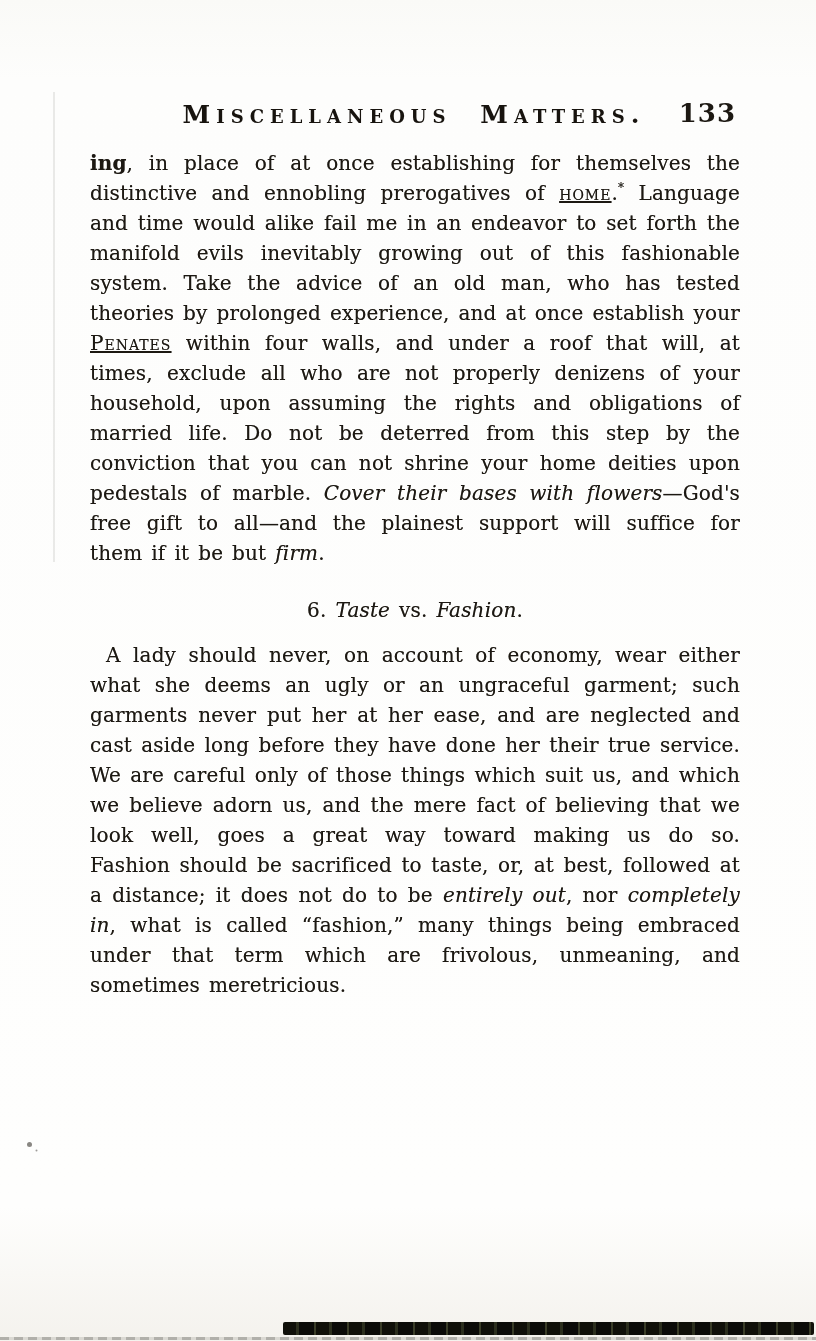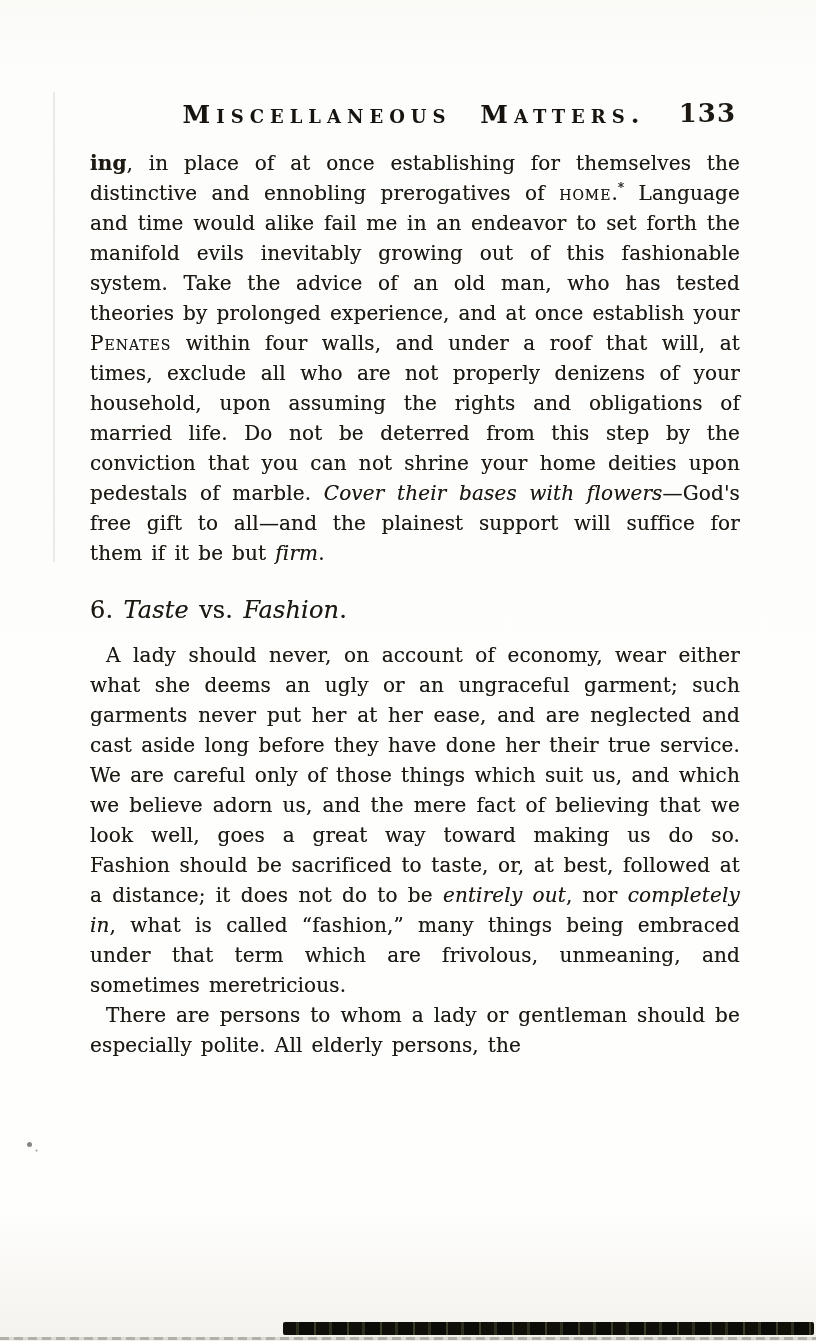--- a/index.html
+++ b/index.html
@@ -41,28 +41,29 @@
     font-size: 20px;
     line-height: 30px;
     text-align: justify;
     word-spacing: 2.5px;
     letter-spacing: 0.15px;
     text-shadow: 0 0 0.4px rgba(20,16,10,0.55);
   }
   .para { margin: 0; }
   .para.indent { text-indent: 16px; }
   .section-heading {
+    text-align: center;
     text-indent: 0;
-    font-size: 24px;
+    font-size: 20px;
     font-weight: normal;
     margin: 27px 0 15px 0;
   }
   .italic { font-style: italic; }
   .bold-italic { font-weight: 700; }
-  .smallcaps { font-variant: small-caps; letter-spacing: 1px; }
+  .smallcaps { font-variant: small-caps; letter-spacing: 1px; text-decoration: underline; }
   .sup { vertical-align: super; font-size: 12px; line-height: 0; }
   
   .edge-shade {
     position: absolute;
     left: 53px; top: 92px;
     width: 2px; height: 470px;
     background: rgba(60,55,45,0.10);
   }
   .margin-dot {
     position: absolute;
@@ -101,21 +102,20 @@
 
   <main class="text-block">
 
     <p class="para"><span class="bold-italic">ing</span><span>, in place of at once establishing for themselves the distinctive and ennobling prerogatives of </span><span class="smallcaps">home</span><span>.</span><span class="sup">*</span><span> Language and time would alike fail me in an endeavor to set forth the manifold evils inevitably growing out of this fashionable system. Take the advice of an old man, who has tested theories by prolonged experience, and at once establish your </span><span class="smallcaps">Penates</span><span> within four walls, and under a roof that will, at times, exclude all who are not properly denizens of your household, upon assuming the rights and obligations of married life. Do not be deterred from this step by the conviction that you can not shrine your home deities upon pedestals of marble. </span><span class="italic">Cover their bases with flowers</span><span>—God's free gift to all—and the plainest support will suffice for them if it be but </span><span class="italic">firm</span><span>.</span></p>
 
     <h2 class="section-heading"><span>6. </span><span class="italic">Taste</span><span> vs. </span><span class="italic">Fashion</span><span>.</span></h2>
 
     <p class="para indent"><span>A lady should never, on account of economy, wear either what she deems an ugly or an ungraceful garment; such garments never put her at her ease, and are neglected and cast aside long before they have done her their true service. We are careful only of those things which suit us, and which we believe adorn us, and the mere fact of believing that we look well, goes a great way toward making us do so. Fashion should be sacrificed to taste, or, at best, followed at a distance; it does not do to be </span><span class="italic">entirely out</span><span>, nor </span><span class="italic">completely in</span><span>, what is called “fashion,” many things being embraced under that term which are frivolous, unmeaning, and sometimes meretricious.</span></p>
 
 
-    <p class="para indent"><span>There are persons to whom a lady or gentleman should be especially polite. All elderly persons, the</span></p>
 
   </main>
 
   <div class="edge-shade"></div>
   <div class="margin-dot"></div>
   <div class="bottom-line"></div>
   <div class="scan-bar"></div>
 
 </div>
 

